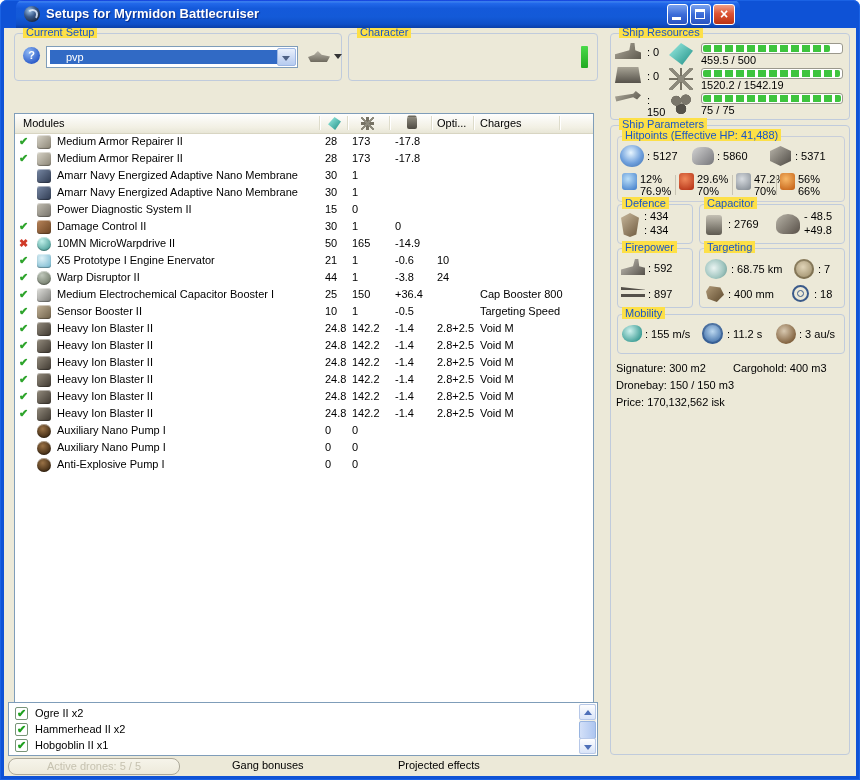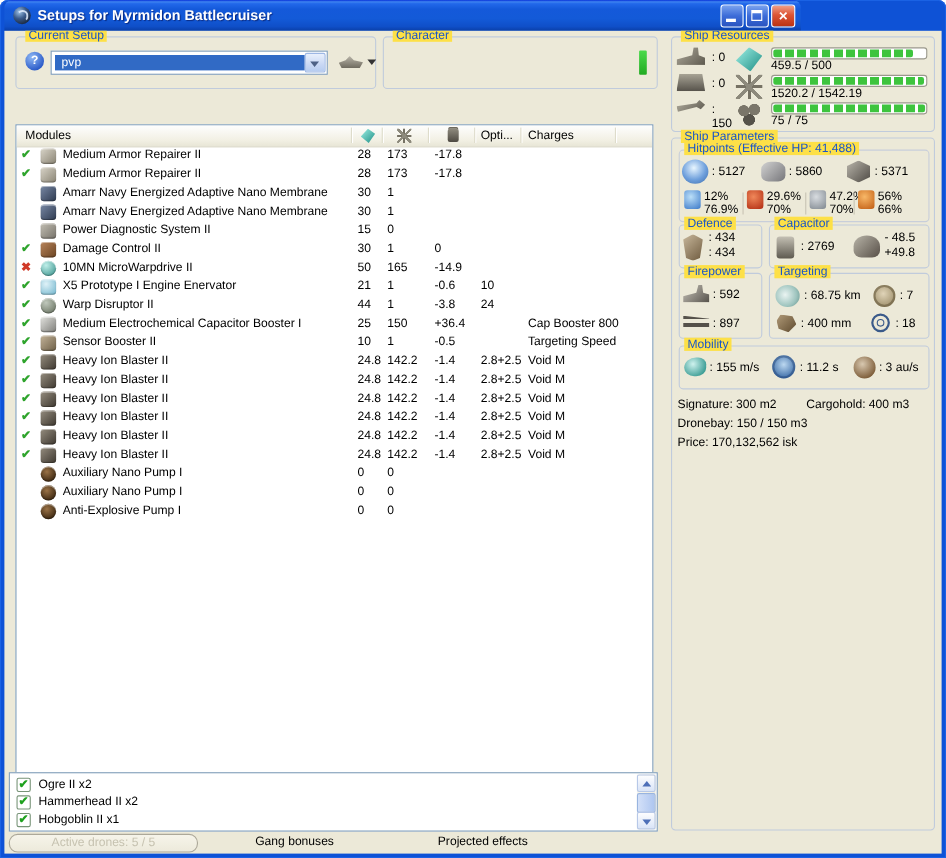--- a/index.html
+++ b/index.html
@@ -1,20 +1,20 @@
 <!DOCTYPE html>
 <html><head>
 <meta charset="utf-8">
 <style>
   html,body{margin:0;padding:0;background:#fff;}
   .win{position:relative;width:860px;height:780px;font-family:"Liberation Sans",sans-serif;
        font-size:11px;color:#000;background:#0E52D6;border-radius:7px 7px 0 0;overflow:hidden;
        box-shadow:inset 0 0 0 1px #1a62e4;}
   
-  .titlebar{position:absolute;left:4px;top:0;width:724px;height:28px;
+  .titlebar{position:absolute;left:16px;top:0;width:724px;height:28px;
     background:linear-gradient(180deg,#0831D9 0%,#3E84F0 6%,#2268EA 12%,#1459DA 30%,#135AD8 60%,#0F4FC8 86%,#0A3FA8 100%);
     border-radius:7px 7px 0 0;}
   .app-ic{position:absolute;left:8px;top:6px;width:16px;height:16px;border-radius:50%;
     background:radial-gradient(circle at 35% 30%,#9fc4e8 0%,#3a5a8a 40%,#101828 90%);}
   .app-ic::after{content:"";position:absolute;left:3px;top:3px;width:7px;height:7px;border-radius:50%;
     border:2px solid rgba(230,240,255,.85);border-bottom-color:transparent;border-left-color:transparent;}
   .title-text{position:absolute;left:30px;top:6px;color:#fff;font-weight:bold;font-size:13px;
     text-shadow:1px 1px 1px #0a2a80;white-space:nowrap;}
   .wbtn{position:absolute;top:4px;width:21px;height:21px;border-radius:3px;border:1px solid #fff;
     box-sizing:border-box;cursor:pointer;}
@@ -23,21 +23,21 @@
   .btn-close{right:5px;width:22px;background:linear-gradient(180deg,#F0A088,#DD5535 45%,#BA3213);}
   .btn-min i{position:absolute;left:4px;bottom:4px;width:9px;height:3px;background:#fff;}
   .btn-max i{position:absolute;left:4px;top:4px;width:10px;height:10px;border:1px solid #fff;border-top-width:3px;box-sizing:border-box;}
   .btn-close i{position:absolute;left:0;top:1px;width:100%;text-align:center;color:#fff;font-weight:bold;font-size:14px;font-style:normal;}
   
   .client{position:absolute;left:4px;top:28px;width:852px;height:748px;background:#ECE9D8;overflow:hidden;}
   .gb{position:absolute;border:1px solid #C0CBDC;border-radius:4px;box-sizing:border-box;}
   .gb>.cap{position:absolute;top:-8px;left:8px;background:#fde047;padding:0 3px;color:#1A55C8;white-space:nowrap;}
   
   .combo{position:absolute;height:22px;background:#fff;border:1px solid #7F9DB9;box-sizing:border-box;}
-  .combo .val{position:absolute;left:3px;top:3px;right:20px;bottom:3px;line-height:15px;padding-left:6px;overflow:hidden;white-space:nowrap;}
+  .combo .val{position:absolute;left:3px;top:3px;right:20px;bottom:3px;line-height:15px;padding-left:16px;overflow:hidden;white-space:nowrap;}
   .combo .val.sel{background:#316AC5;color:#fff;}
   .combo .drop{position:absolute;right:1px;top:1px;bottom:1px;width:17px;border:1px solid #9DB7E4;border-radius:2px;
     background:linear-gradient(180deg,#E9F0FC,#C9D8F4 60%,#B6CCF0);}
   .combo .drop i{position:absolute;left:4px;top:7px;width:0;height:0;border-left:4px solid transparent;
     border-right:4px solid transparent;border-top:5px solid #4D6185;}
   .help-ic{position:absolute;width:17px;height:17px;border-radius:50%;color:#fff;font-weight:bold;
     background:radial-gradient(circle at 35% 30%,#8FB8F4,#2A5AC8 75%);text-align:center;line-height:17px;cursor:pointer;}
   .shipbtn{position:absolute;width:38px;height:24px;cursor:pointer;}
   .shipbtn .hull{position:absolute;left:2px;top:6px;width:22px;height:11px;background:linear-gradient(180deg,#B8B4A8,#6E6A5E);
     clip-path:polygon(0 55%,28% 35%,45% 0,62% 35%,100% 50%,86% 100%,12% 100%);}

